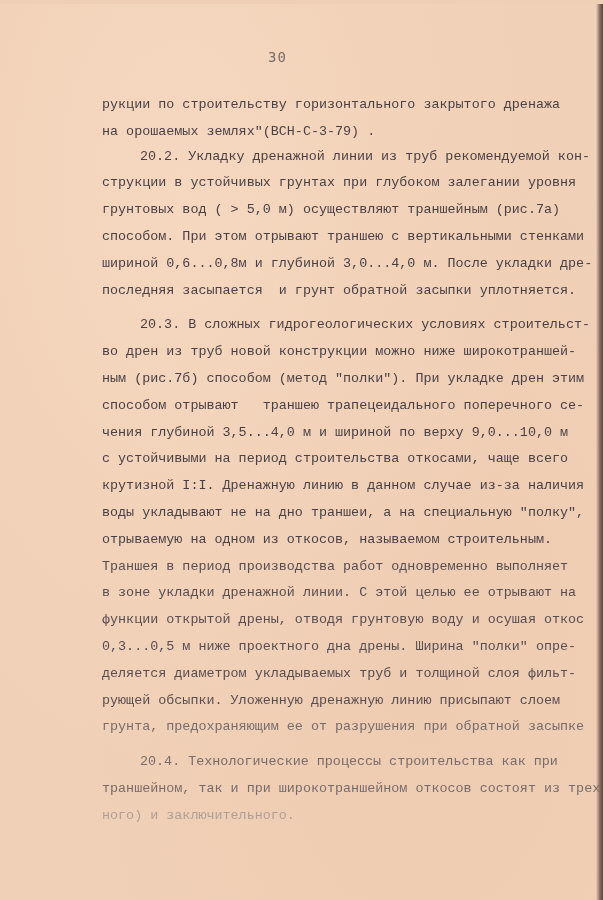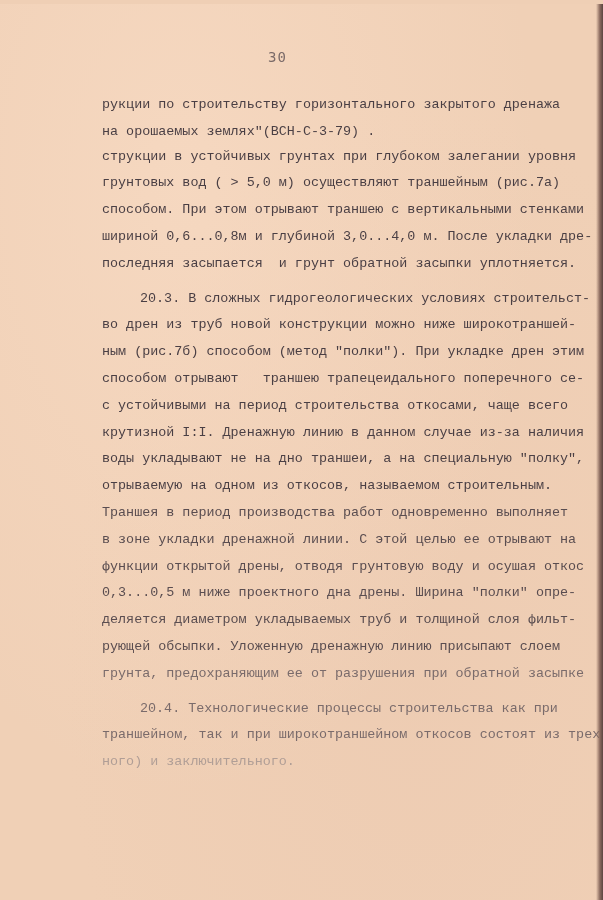--- a/index.html
+++ b/index.html
@@ -74,34 +74,36 @@
   <div class="page-number">30</div>
 
   <div class="text">
 
     <div>
       <span class="line">рукции по строительству горизонтального закрытого дренажа</span>
       <span class="line">на орошаемых землях"(ВСН-С-3-79) .</span>
     </div>
 
     <div style="margin-top:-2px;">
+      <span class="line indent">20.2. Укладку дренажной линии из труб рекомендуемой кон-</span>
       <span class="line">струкции в устойчивых грунтах при глубоком залегании уровня</span>
       <span class="line">грунтовых вод ( &gt; 5,0 м) осуществляют траншейным (рис.7а)</span>
       <span class="line">способом. При этом отрывают траншею с вертикальными стенками</span>
       <span class="line">шириной 0,6...0,8м и глубиной 3,0...4,0 м. После укладки дре-</span>
       <span class="line">последняя засыпается  и грунт обратной засыпки уплотняется.</span>
     </div>
 
     <span class="gap"></span>
 
     <div>
       <span class="line indent">20.3. В сложных гидрогеологических условиях строительст-</span>
       <span class="line">во дрен из труб новой конструкции можно ниже широкотраншей-</span>
       <span class="line">ным (рис.7б) способом (метод "полки"). При укладке дрен этим</span>
       <span class="line">способом отрывают   траншею трапецеидального поперечного се-</span>
+      <span class="line">чения глубиной 3,5...4,0 м и шириной по верху 9,0...10,0 м</span>
       <span class="line">с устойчивыми на период строительства откосами, чаще всего</span>
       <span class="line">крутизной I:I. Дренажную линию в данном случае из-за наличия</span>
       <span class="line">воды укладывают не на дно траншеи, а на специальную "полку",</span>
       <span class="line">отрываемую на одном из откосов, называемом строительным.</span>
       <span class="line faded-1">Траншея в период производства работ одновременно выполняет</span>
       <span class="line faded-1">в зоне укладки дренажной линии. С этой целью ее отрывают на</span>
       <span class="line faded-1">функции открытой дрены, отводя грунтовую воду и осушая откос</span>
       <span class="line faded-1">0,3...0,5 м ниже проектного дна дрены. Ширина "полки" опре-</span>
       <span class="line faded-1">деляется диаметром укладываемых труб и толщиной слоя фильт-</span>
       <span class="line faded-1">рующей обсыпки. Уложенную дренажную линию присыпают слоем</span>

